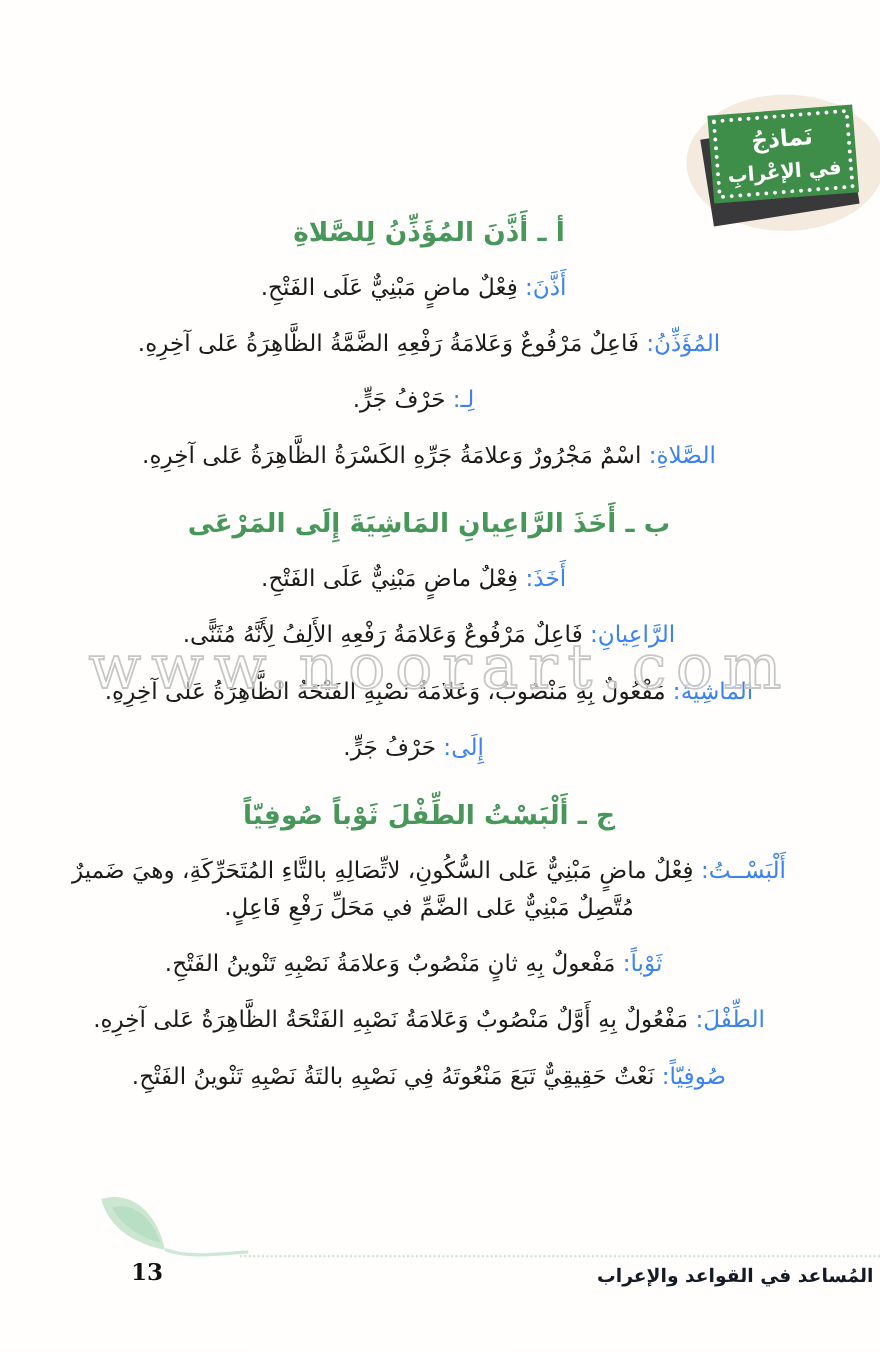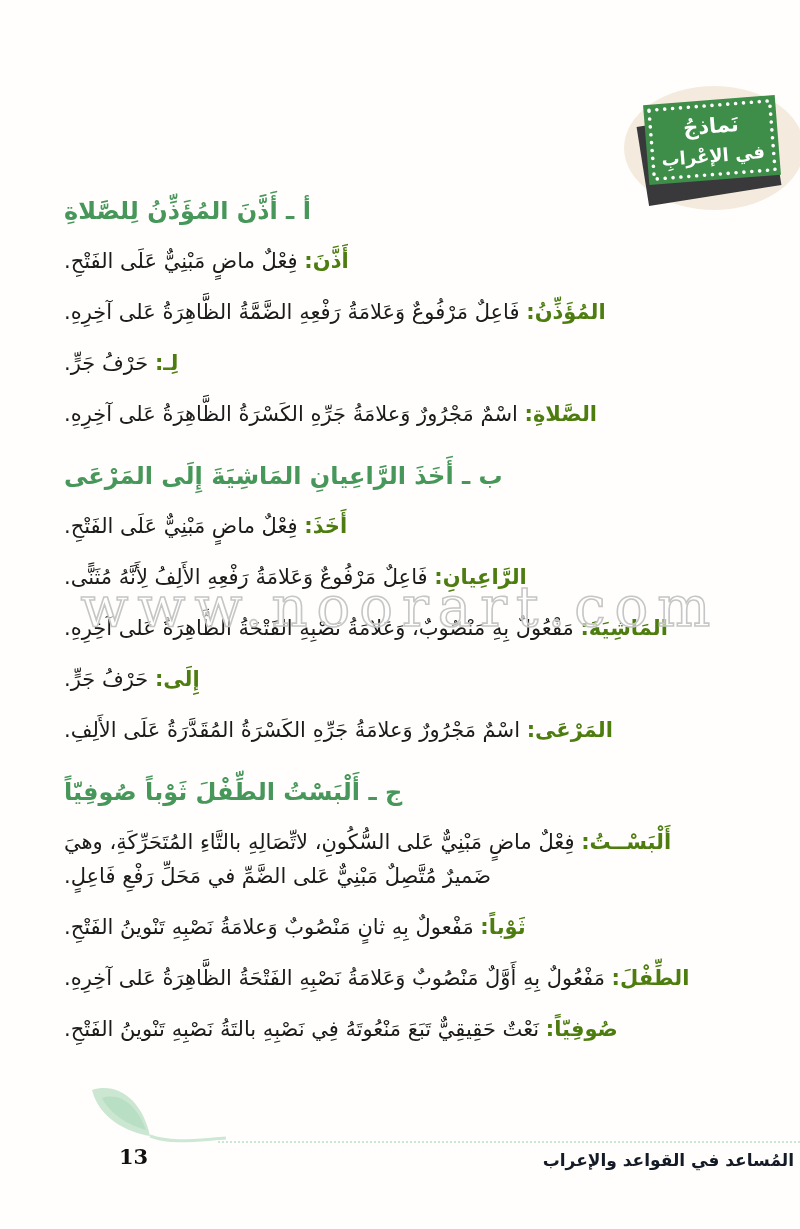--- a/index.html
+++ b/index.html
@@ -6,28 +6,28 @@
   .page {
     position:relative; width:800px; height:1229px; margin:0 auto;
     background:#fffefc; overflow:hidden;
     font-family:"DejaVu Sans", sans-serif;
   }
 
   
   .stamp-wrap { position:absolute; left:612px; top:84px; width:188px; height:134px; z-index:2; }
 
   
-  .content { position:absolute; top:196px; right:84px; left:64px; direction:rtl; text-align:left; z-index:3; }
+  .content { position:absolute; top:196px; right:84px; left:64px; direction:rtl; text-align:center; z-index:3; }
   .sec { margin:0 0 30px 0; }
   .heading {
     font-size:24px; line-height:1.25; font-weight:700; margin:0 0 18px 0;
     color:#47975a; letter-spacing:0;
   }
   .entry { font-size:21px; line-height:1.62; margin:0 0 17px 0; color:#1b1b1b; }
-  .entry .term { font-weight:700; color:#4d7c0f; }
+  .entry .term { font-weight:400; color:#3b82f6; }
   .entry.indent { padding-right:28px; }
 
   
   .watermark {
     position:absolute; top:574px; left:-14px; right:-14px; z-index:6;
     text-align:center; white-space:nowrap; pointer-events:none;
     font-family:"DejaVu Serif", serif; font-size:56px; letter-spacing:9px;
     color:rgba(255,255,255,0.55);
     -webkit-text-stroke:1.6px #c6c6c6;
   }
@@ -72,21 +72,20 @@
       <p class="entry indent"><b class="term">لِـ:</b> <span class="def">حَرْفُ جَرٍّ.</span></p>
       <p class="entry"><b class="term">الصَّلاةِ:</b> <span class="def">اسْمٌ مَجْرُورٌ وَعلامَةُ جَرِّهِ الكَسْرَةُ الظَّاهِرَةُ عَلى آخِرِهِ.</span></p>
     </section>
 
     <section class="sec">
       <h2 class="heading">ب ـ أَخَذَ الرَّاعِيانِ المَاشِيَةَ إِلَى المَرْعَى</h2>
       <p class="entry indent"><b class="term">أَخَذَ:</b> <span class="def">فِعْلٌ ماضٍ مَبْنِيٌّ عَلَى الفَتْحِ.</span></p>
       <p class="entry"><b class="term">الرَّاعِيانِ:</b> <span class="def">فَاعِلٌ مَرْفُوعٌ وَعَلامَةُ رَفْعِهِ الأَلِفُ لِأَنَّهُ مُثَنًّى.</span></p>
       <p class="entry"><b class="term">المَاشِيَةَ:</b> <span class="def">مَفْعُولٌ بِهِ مَنْصُوبٌ، وَعَلامَةُ نَصْبِهِ الفَتْحَةُ الظَّاهِرَةُ عَلى آخِرِهِ.</span></p>
       <p class="entry indent"><b class="term">إِلَى:</b> <span class="def">حَرْفُ جَرٍّ.</span></p>
-      <p class="entry"><b class="term">المَرْعَى:</b> <span class="def">اسْمٌ مَجْرُورٌ وَعلامَةُ جَرِّهِ الكَسْرَةُ المُقَدَّرَةُ عَلَى الأَلِفِ.</span></p>
     </section>
 
     <section class="sec">
       <h2 class="heading">ج ـ أَلْبَسْتُ الطِّفْلَ ثَوْباً صُوفِيّاً</h2>
       <p class="entry"><b class="term">أَلْبَسْــتُ:</b> <span class="def">فِعْلٌ ماضٍ مَبْنِيٌّ عَلى السُّكُونِ، لاتِّصَالِهِ بالتَّاءِ المُتَحَرِّكَةِ، وهيَ ضَميرٌ مُتَّصِلٌ مَبْنِيٌّ عَلى الضَّمِّ في مَحَلِّ رَفْعِ فَاعِلٍ.</span></p>
       <p class="entry indent"><b class="term">ثَوْباً:</b> <span class="def">مَفْعولٌ بِهِ ثانٍ مَنْصُوبٌ وَعلامَةُ نَصْبِهِ تَنْوينُ الفَتْحِ.</span></p>
       <p class="entry"><b class="term">الطِّفْلَ:</b> <span class="def">مَفْعُولٌ بِهِ أَوَّلٌ مَنْصُوبٌ وَعَلامَةُ نَصْبِهِ الفَتْحَةُ الظَّاهِرَةُ عَلى آخِرِهِ.</span></p>
       <p class="entry"><b class="term">صُوفِيّاً:</b> <span class="def">نَعْتٌ حَقِيقِيٌّ تَبَعَ مَنْعُوتَهُ فِي نَصْبِهِ بالتَةُ نَصْبِهِ تَنْوينُ الفَتْحِ.</span></p>
     </section>
 

